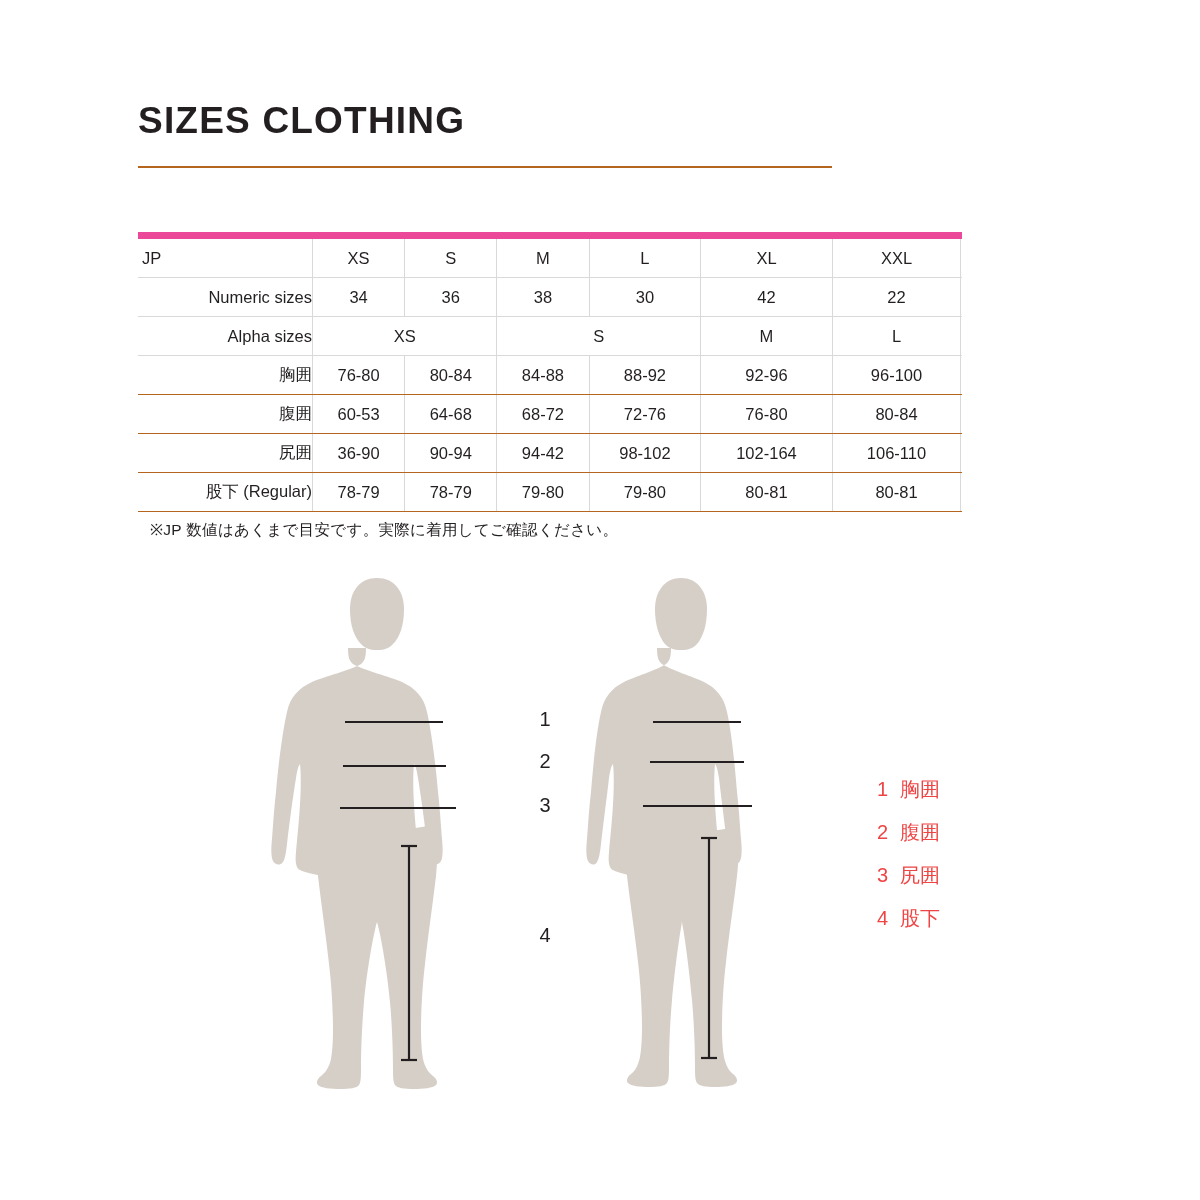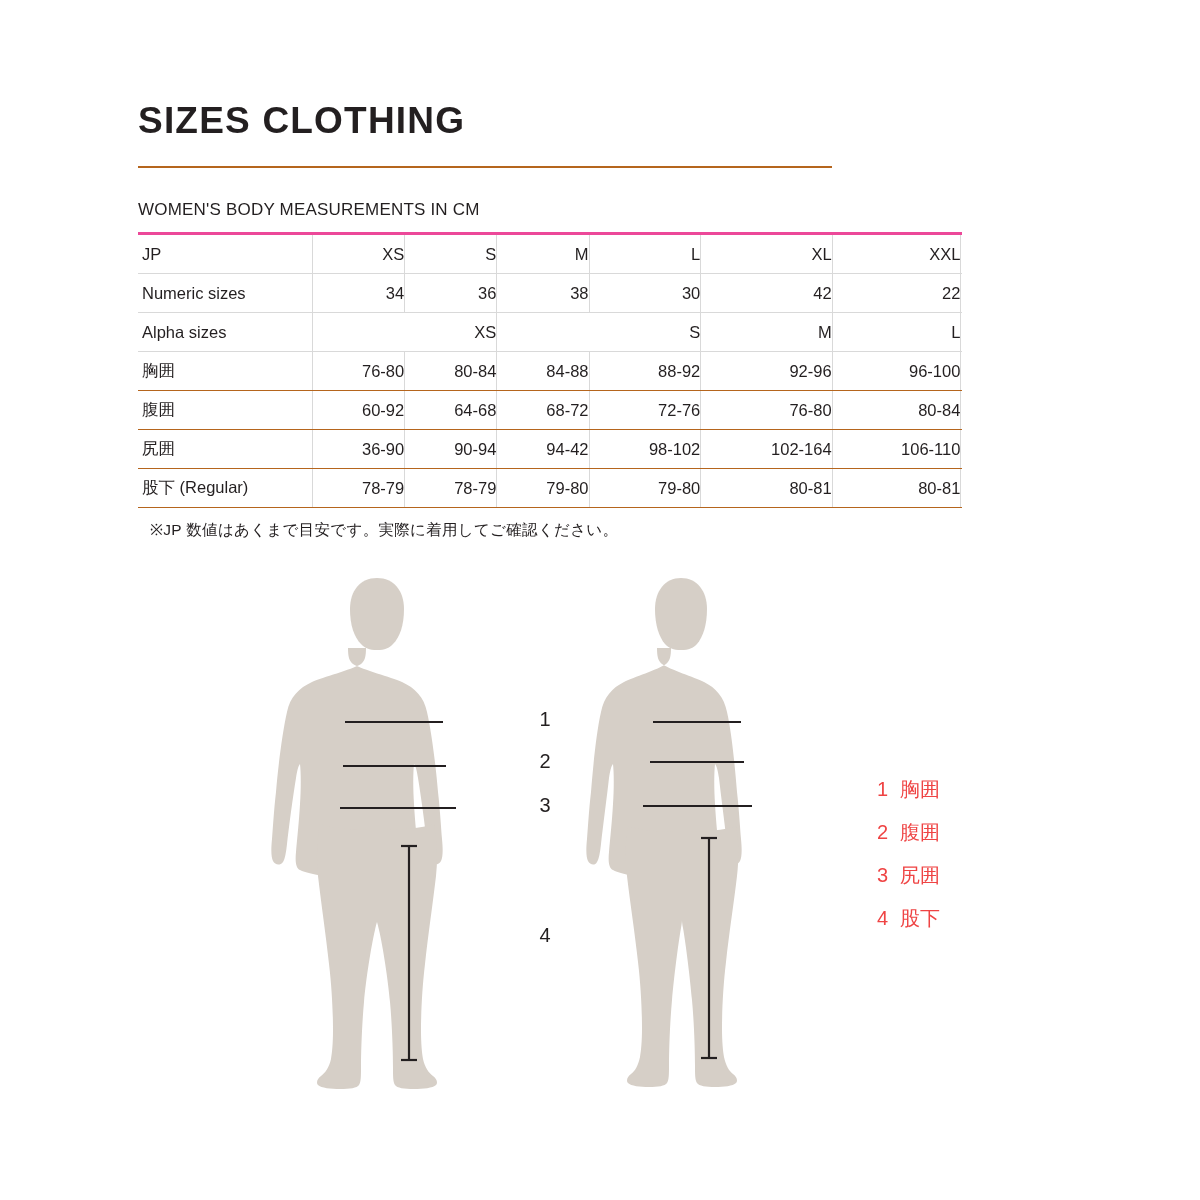--- a/index.html
+++ b/index.html
@@ -60,38 +60,38 @@
   }
   table.sizes {
     border-collapse: collapse;
     width: 824px;
     font-size: 16.5px;
     color: #231f20;
   }
   table.sizes td {
     height: 38px;
     padding: 0;
-    text-align: right;
+    text-align: center;
     vertical-align: middle;
     border-bottom: 1px solid #b5651d;
     border-right: 1px solid #d9d9d9;
   }
   table.sizes tr.no-rule td {
     border-bottom: 1px solid #d9d9d9;
   }
   table.sizes td.label {
-    text-align: left;
+    text-align: right;
     padding-left: 4px;
     width: 170px;
   }
   table.sizes td.blank {
     border-right: none;
   }
   table.sizes tr:first-child td {
-    border-top: 3px solid #ec4899;
+    border-top: 7px solid #ec4899;
   }
   table.sizes td.jp-head {
     text-align: left;
     padding-left: 4px;
   }
   table.sizes td.alpha-merge {
     border-right: 1px solid #d9d9d9;
   }
   .note {
     position: absolute;
@@ -137,21 +137,20 @@
   }
 </style>
 </head>
 <body>
 
 <div class="page">
 
   <div class="title">SIZES CLOTHING</div>
   <div class="title-rule"></div>
 
-  <div class="subtitle">WOMEN'S BODY MEASUREMENTS IN CM</div>
 
   <div class="table-wrap">
     <table class="sizes">
       <tbody>
         <tr class="no-rule">
           <td class="label jp-head">JP</td>
           <td>XS</td>
           <td>S</td>
           <td>M</td>
           <td>L</td>
@@ -182,21 +181,21 @@
           <td>76-80</td>
           <td>80-84</td>
           <td>84-88</td>
           <td>88-92</td>
           <td>92-96</td>
           <td>96-100</td>
           <td class="blank"></td>
         </tr>
         <tr>
           <td class="label">腹囲</td>
-          <td>60-92</td>
+          <td>60-53</td>
           <td>64-68</td>
           <td>68-72</td>
           <td>72-76</td>
           <td>76-80</td>
           <td>80-84</td>
           <td class="blank"></td>
         </tr>
         <tr>
           <td class="label">尻囲</td>
           <td>36-90</td>

